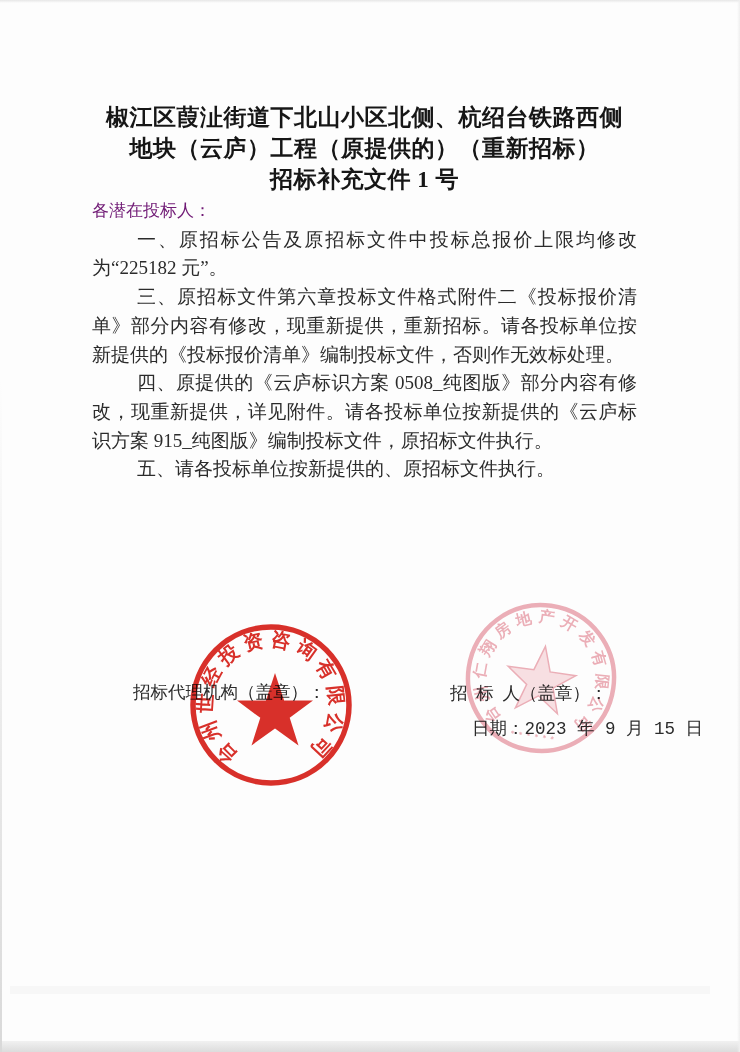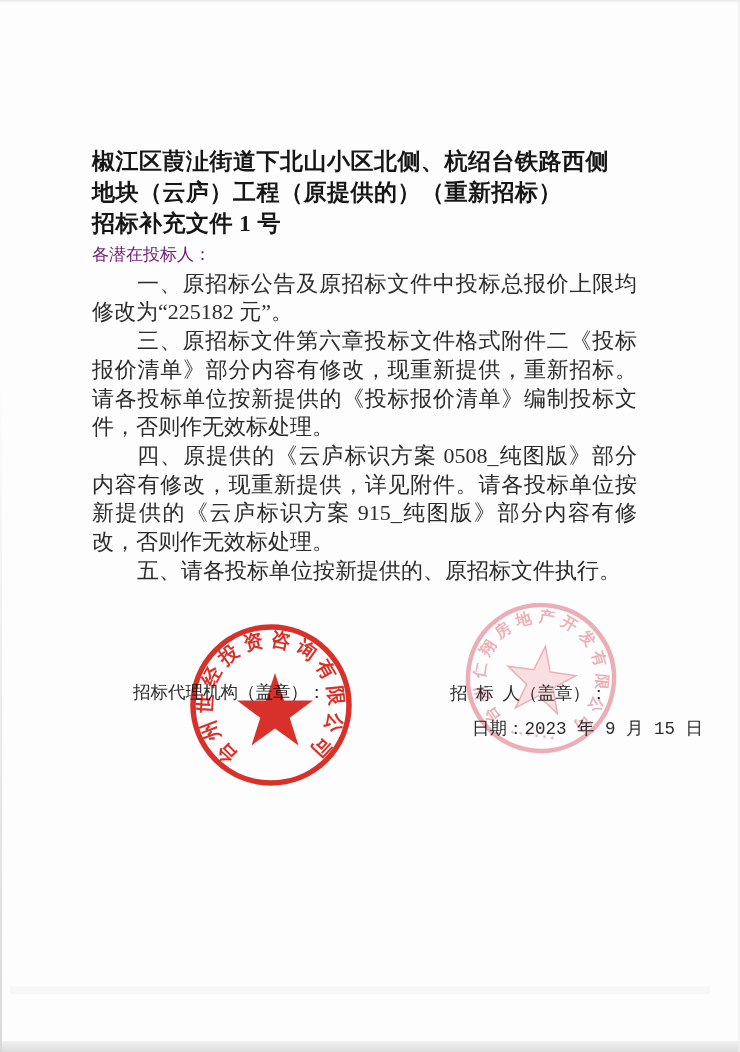--- a/index.html
+++ b/index.html
@@ -17,27 +17,27 @@
   .edge-left{position:absolute;top:380px;left:0;width:2px;height:672px;
     background:linear-gradient(rgba(220,220,220,0),#d9d9d9);}
   .edge-right{position:absolute;top:0;right:0;width:3px;height:1052px;
     background:linear-gradient(90deg,rgba(240,240,240,0),#efefef);}
   .scan-band{position:absolute;top:986px;left:10px;width:700px;height:8px;
     background:rgba(0,0,0,0.022);}
 
   .content{position:absolute;left:92px;top:102px;width:545px;}
 
   .title{font-weight:bold;color:#161616;font-size:23px;line-height:31px;
-    letter-spacing:0.5px;margin-top:44px;}
+    text-align:center;letter-spacing:0.5px;}
   .title div{white-space:nowrap;}
 
   .salutation{font-size:17px;line-height:28.7px;margin-top:2px;color:#701a75;}
 
   .bodytext p{
-    margin:0;font-size:22px;line-height:28.7px;text-align:justify;
+    margin:0;font-size:19px;line-height:28.7px;text-align:justify;
     text-indent:45px;color:#2b2b2b;
   }
 
   .sig-label{position:absolute;font-size:17.5px;color:#2b2b2b;white-space:pre;margin-top:20px;}
   .sig-agency{left:133px;top:660px;}
   .sig-bidder{left:450px;top:661px;}
   .date-line{position:absolute;left:472px;top:716px;font-size:17.5px;color:#2b2b2b;white-space:pre;font-family:Liberation Mono, monospace;}
 
   .stamp{position:absolute;mix-blend-mode:multiply;pointer-events:none;}
   .stamp-agency{left:186px;top:620px;opacity:0.95;}
@@ -60,21 +60,21 @@
       <div>椒江区葭沚街道下北山小区北侧、杭绍台铁路西侧</div>
       <div>地块（云庐）工程（原提供的）（重新招标）</div>
       <div>招标补充文件 1 号</div>
     </div>
 
     <div class="salutation">各潜在投标人：</div>
 
     <div class="bodytext">
       <p>一、原招标公告及原招标文件中投标总报价上限均修改为“225182 元”。</p>
       <p>三、原招标文件第六章投标文件格式附件二《投标报价清单》部分内容有修改，现重新提供，重新招标。请各投标单位按新提供的《投标报价清单》编制投标文件，否则作无效标处理。</p>
-      <p>四、原提供的《云庐标识方案 0508_纯图版》部分内容有修改，现重新提供，详见附件。请各投标单位按新提供的《云庐标识方案 915_纯图版》部分内容有修改，否则作无效标处理。</p>
+      <p>四、原提供的《云庐标识方案 0508_纯图版》部分内容有修改，现重新提供，详见附件。请各投标单位按新提供的《云庐标识方案 915_纯图版》编制投标文件，原招标文件执行。</p>
       <p>五、请各投标单位按新提供的、原招标文件执行。</p>
     </div>
   </div>
 
   <div class="sig-label sig-agency">招标代理机构（盖章）：</div>
   <div class="sig-label sig-bidder">招  标  人（盖章）：</div>
   <div class="date-line">日期：2023 年 9 月 15 日</div>
 
   <svg class="stamp stamp-agency" width="170" height="170" viewBox="0 0 170 170">
     <defs>

